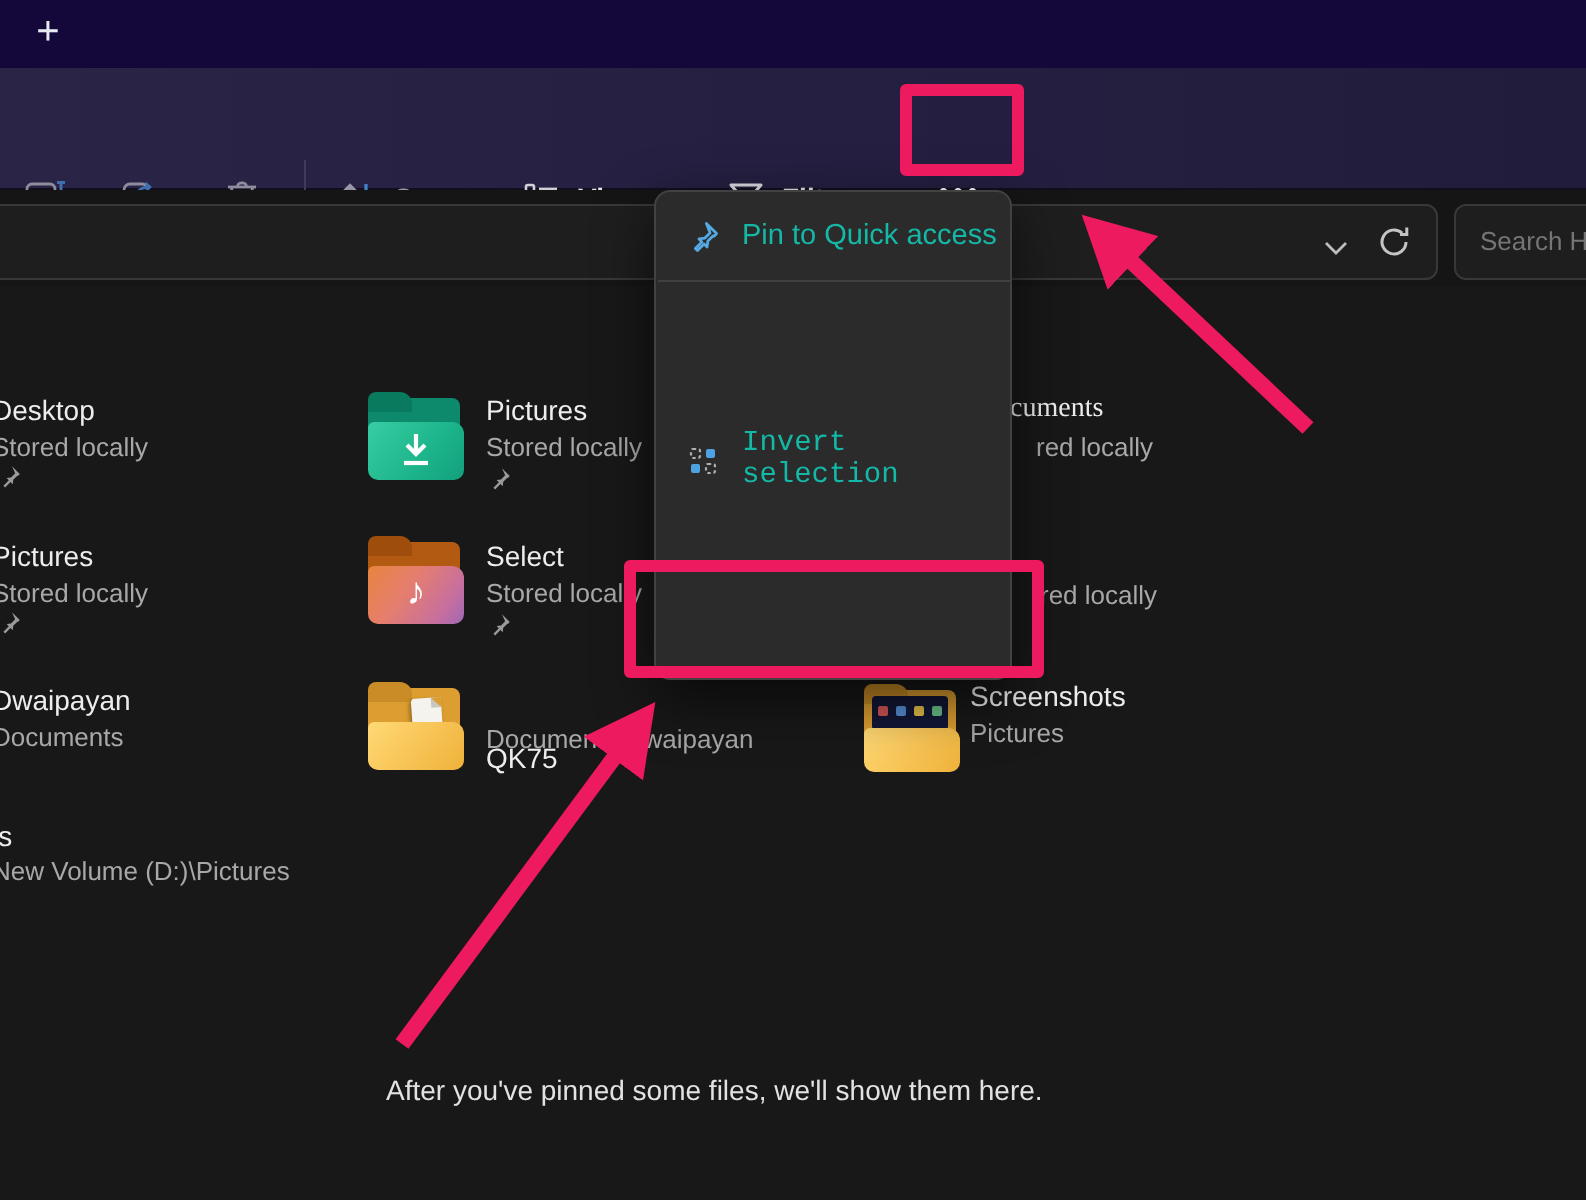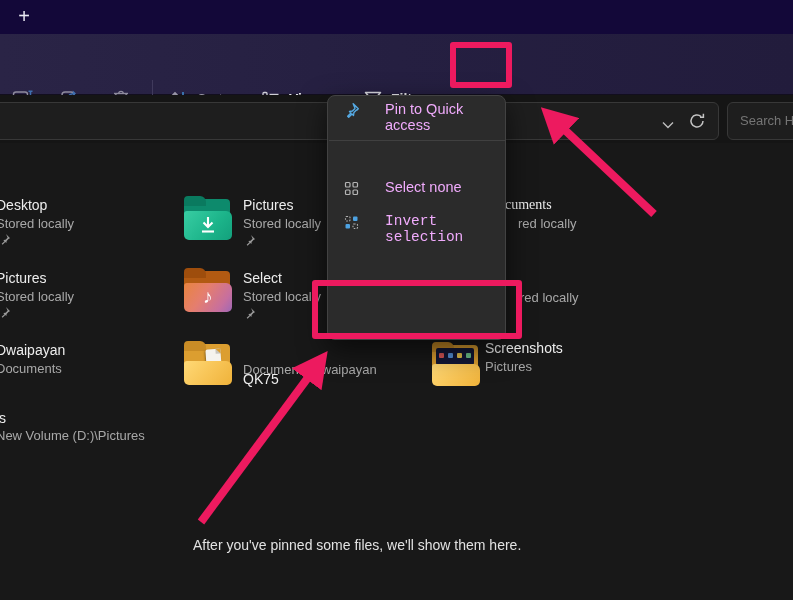--- a/index.html
+++ b/index.html
@@ -53,22 +53,22 @@
   .page:before{content:"";position:absolute;right:0;top:0;border-style:solid;
         border-width:0 5px 5px 0;border-color:#c9c6bd #dc9e30 #c9c6bd #c9c6bd;}
   .thumb{position:absolute;left:4px;top:6px;width:38px;height:17px;background:#121736;
          border-radius:2px;overflow:hidden;}
   .thumb i{position:absolute;width:5px;height:5px;border-radius:1px;}
   .empty-msg{position:absolute;left:193px;top:537px;color:#e2e2e2;font-size:14px;white-space:nowrap;}
 
   
   .menu{position:absolute;left:327px;top:95px;width:179px;height:245px;background:#2b2b2b;
         border:1px solid #424242;border-radius:8px;box-shadow:0 10px 28px rgba(0,0,0,.6);z-index:30;}
-  .mitem{position:absolute;left:5px;width:169px;height:34px;display:flex;
-         gap:25px;padding-left:9px;color:#f0abfc;font-size:14.5px;border-radius:4px;}
+  .mitem{position:absolute;left:5px;width:169px;height:34px;display:flex;align-items:center;
+         gap:11px;padding-left:9px;color:#14b8a6;font-size:14.5px;border-radius:4px;}
   .mitem.hover{background:#3d3848;height:40px;}
   .msep{position:absolute;left:1px;width:176px;height:1px;background:#404040;}
   .micon{width:18px;height:18px;flex:0 0 18px;display:flex;align-items:center;justify-content:center;}
 
   
   .tooltip{position:absolute;left:308px;top:238px;width:312px;height:43px;background:#2d2d2d;
            border:1px solid #4b4b4b;border-radius:4px;z-index:40;color:#ececec;font-size:13px;
            line-height:16.5px;padding:5px 10px;box-shadow:0 4px 10px rgba(0,0,0,.4);}
 
   
@@ -267,31 +267,20 @@
   <div class="menu">
     <div class="mitem" style="top:5px;">
       <span class="micon">
         <svg width="17" height="17" viewBox="0 0 16 16">
             <path d="M9.6 1.6l4.8 4.8-1.2 1.2-.5-.1-2.4 2.4-.4 2.8-1.4-1.4-3.1 3.1-1-1 3.1-3.1-1.4-1.4 2.8-.4 2.4-2.4-.1-.5z" fill="none" stroke="#55aae4" stroke-width="1.3" stroke-linejoin="round"></path>
           </svg>
       </span>
       <span>Pin to Quick access</span>
     </div>
     <div class="msep" style="top:44px;"></div>
-    <div class="mitem" style="top:83px;">
-      <span class="micon">
-        <svg width="17" height="17" viewBox="0 0 17 17">
-            <rect x="2.5" y="2.5" width="4.5" height="4.5" rx="1" fill="none" stroke="#b5b5b5" stroke-width="1.2"></rect>
-            <rect x="10" y="2.5" width="4.5" height="4.5" rx="1" fill="none" stroke="#b5b5b5" stroke-width="1.2"></rect>
-            <rect x="2.5" y="10" width="4.5" height="4.5" rx="1" fill="none" stroke="#b5b5b5" stroke-width="1.2"></rect>
-            <rect x="10" y="10" width="4.5" height="4.5" rx="1" fill="none" stroke="#b5b5b5" stroke-width="1.2"></rect>
-          </svg>
-      </span>
-      <span>Select none</span>
-    </div>
     <div class="mitem" style="top:117px;font-family:Liberation Mono, monospace;">
       <span class="micon">
         <svg width="17" height="17" viewBox="0 0 17 17">
             <rect x="2.5" y="2.5" width="4.5" height="4.5" rx="1" fill="none" stroke="#b0b0b0" stroke-width="1.1" stroke-dasharray="1.6 1.4"></rect>
             <rect x="10" y="2.5" width="4.5" height="4.5" rx="1" fill="#4da2e2"></rect>
             <rect x="2.5" y="10" width="4.5" height="4.5" rx="1" fill="#4da2e2"></rect>
             <rect x="10" y="10" width="4.5" height="4.5" rx="1" fill="none" stroke="#b0b0b0" stroke-width="1.1" stroke-dasharray="1.6 1.4"></rect>
           </svg>
       </span>
       <span>Invert selection</span>

